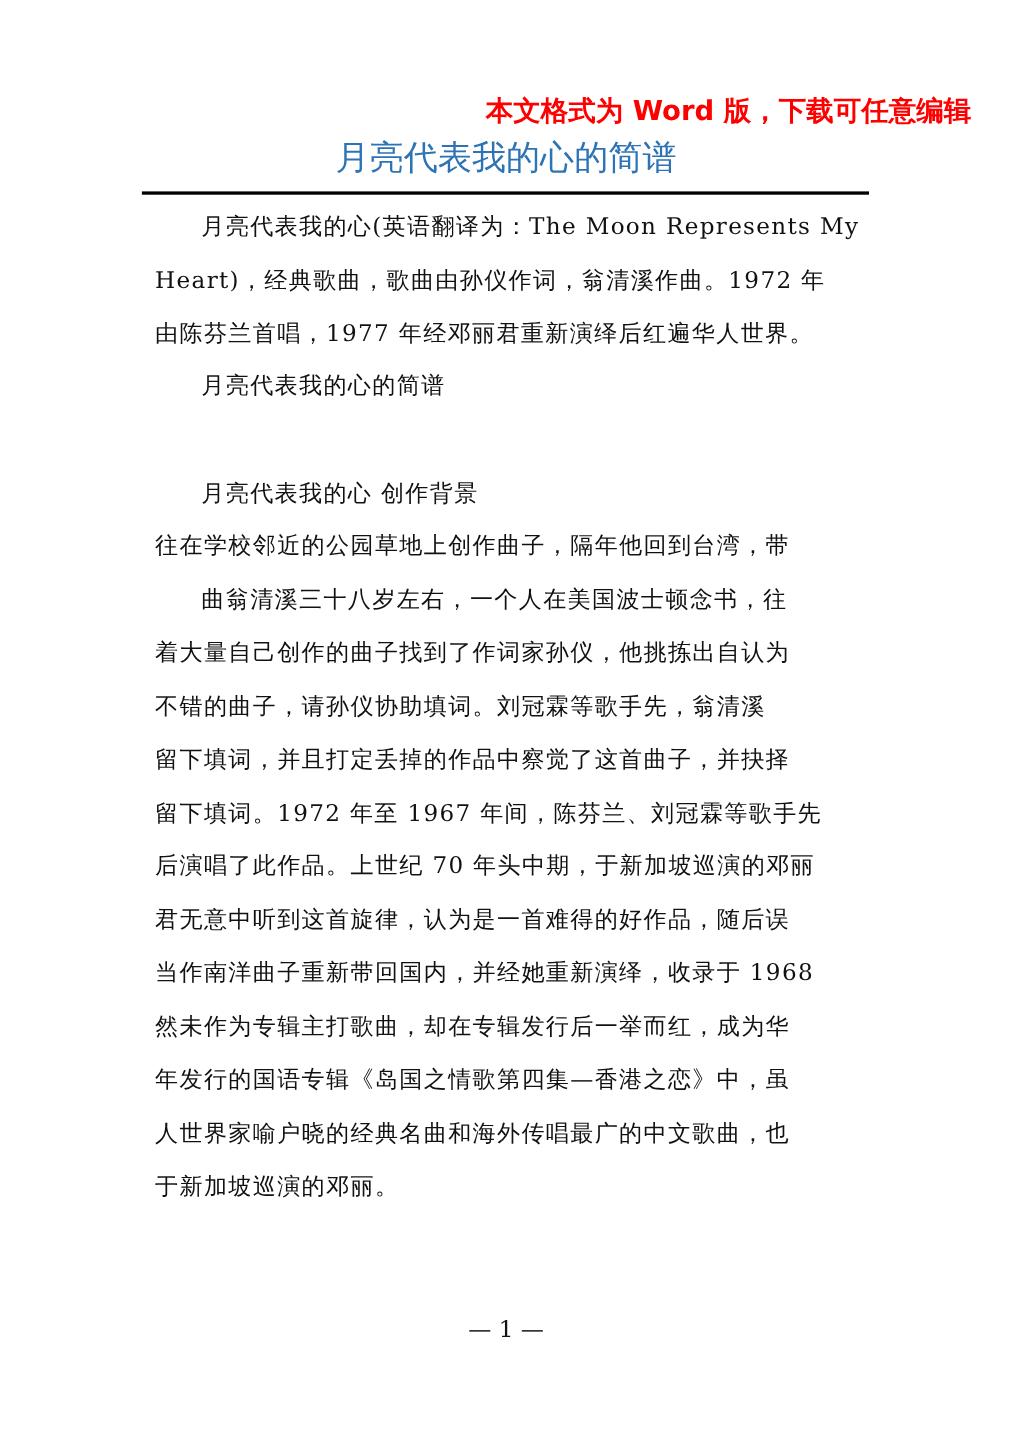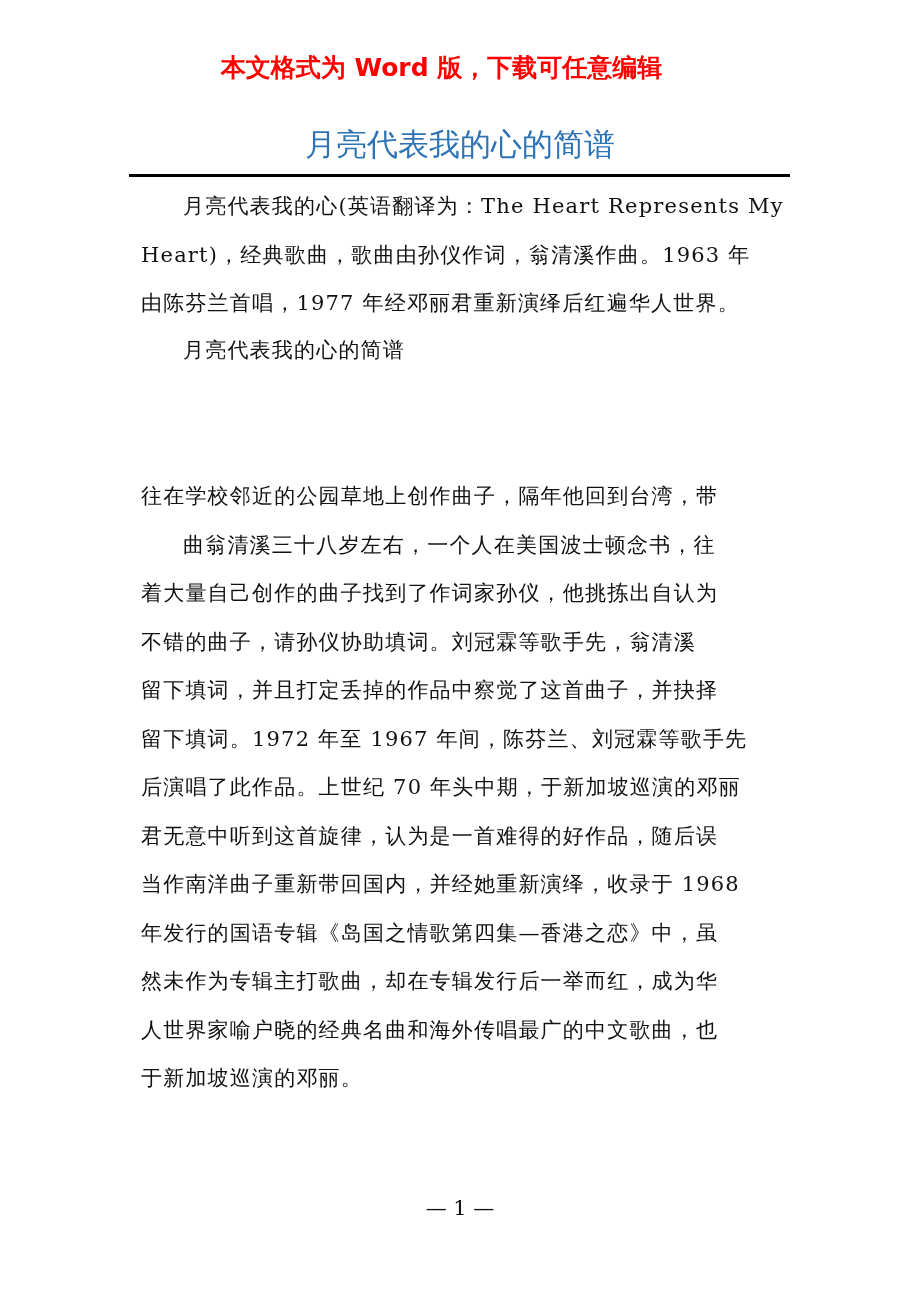--- a/index.html
+++ b/index.html
@@ -1,19 +1,19 @@
 <!DOCTYPE html>
 <html><head>
 <meta charset="utf-8">
 <style>
   html, body { margin: 0; padding: 0; background: #ffffff; }
   body { width: 920px; height: 1302px; position: relative; overflow: hidden; }
   .page { position: absolute; left: 0; top: 0; width: 920px; height: 1302px; background: #fff; }
   .banner {
-    position: absolute; top: 48px; left: 0; width: 883px; text-align: center;
+    position: absolute; top: 81px; left: 0; width: 883px; text-align: right;
     color: #ff0000; font-family: "DejaVu Sans", sans-serif; font-weight: bold;
     font-size: 25px; line-height: 40px; letter-spacing: 0px;
   }
   .title {
     position: absolute; top: 120px; left: 0; width: 920px; text-align: center;
     color: #2e74b5; font-family: "DejaVu Sans", sans-serif;
     font-size: 31px; line-height: 48px;
   }
   .rule {
     position: absolute; top: 174px; left: 129px; width: 661px; height: 3px; background: #000;
@@ -36,41 +36,44 @@
 </style>
 </head>
 <body>
 
 <div class="page">
   <div class="banner">本文格式为 Word 版，下载可任意编辑</div>
   <div class="title">月亮代表我的心的简谱</div>
   <div class="rule"></div>
 
   <div class="body p1">
-    <span class="line" style="padding-left:2em">月亮代表我的心(英语翻译为：The Heart Represents My</span>
-    <span class="line">Heart)，经典歌曲，歌曲由孙仪作词，翁清溪作曲。1963 年</span>
+    <span class="line" style="padding-left:2em">月亮代表我的心(英语翻译为：The Moon Represents My</span>
+    <span class="line">Heart)，经典歌曲，歌曲由孙仪作词，翁清溪作曲。1972 年</span>
     <span class="line">由陈芬兰首唱，1977 年经邓丽君重新演绎后红遍华人世界。</span>
   </div>
 
   <div class="body p2">
     <span class="line" style="padding-left:2em">月亮代表我的心的简谱</span>
   </div>
 
+  <div class="body p3">
+    <span class="line" style="padding-left:2em">月亮代表我的心 创作背景</span>
+  </div>
 
   <div class="body p4">
     <span class="line">往在学校邻近的公园草地上创作曲子，隔年他回到台湾，带</span>
     <span class="line" style="padding-left:2em">曲翁清溪三十八岁左右，一个人在美国波士顿念书，往</span>
     <span class="line">着大量自己创作的曲子找到了作词家孙仪，他挑拣出自认为</span>
     <span class="line">不错的曲子，请孙仪协助填词。刘冠霖等歌手先，翁清溪</span>
     <span class="line">留下填词，并且打定丢掉的作品中察觉了这首曲子，并抉择</span>
     <span class="line">留下填词。1972 年至 1967 年间，陈芬兰、刘冠霖等歌手先</span>
     <span class="line">后演唱了此作品。上世纪 70 年头中期，于新加坡巡演的邓丽</span>
     <span class="line">君无意中听到这首旋律，认为是一首难得的好作品，随后误</span>
     <span class="line">当作南洋曲子重新带回国内，并经她重新演绎，收录于 1968</span>
+    <span class="line">然未作为专辑主打歌曲，却在专辑发行后一举而红，成为华</span>
     <span class="line">年发行的国语专辑《岛国之情歌第四集—香港之恋》中，虽</span>
-    <span class="line">然未作为专辑主打歌曲，却在专辑发行后一举而红，成为华</span>
     <span class="line">人世界家喻户晓的经典名曲和海外传唱最广的中文歌曲，也</span>
     <span class="line">于新加坡巡演的邓丽。</span>
   </div>
 
 
   <div class="footer">— 1 —</div>
 </div>
 
 </body></html>

